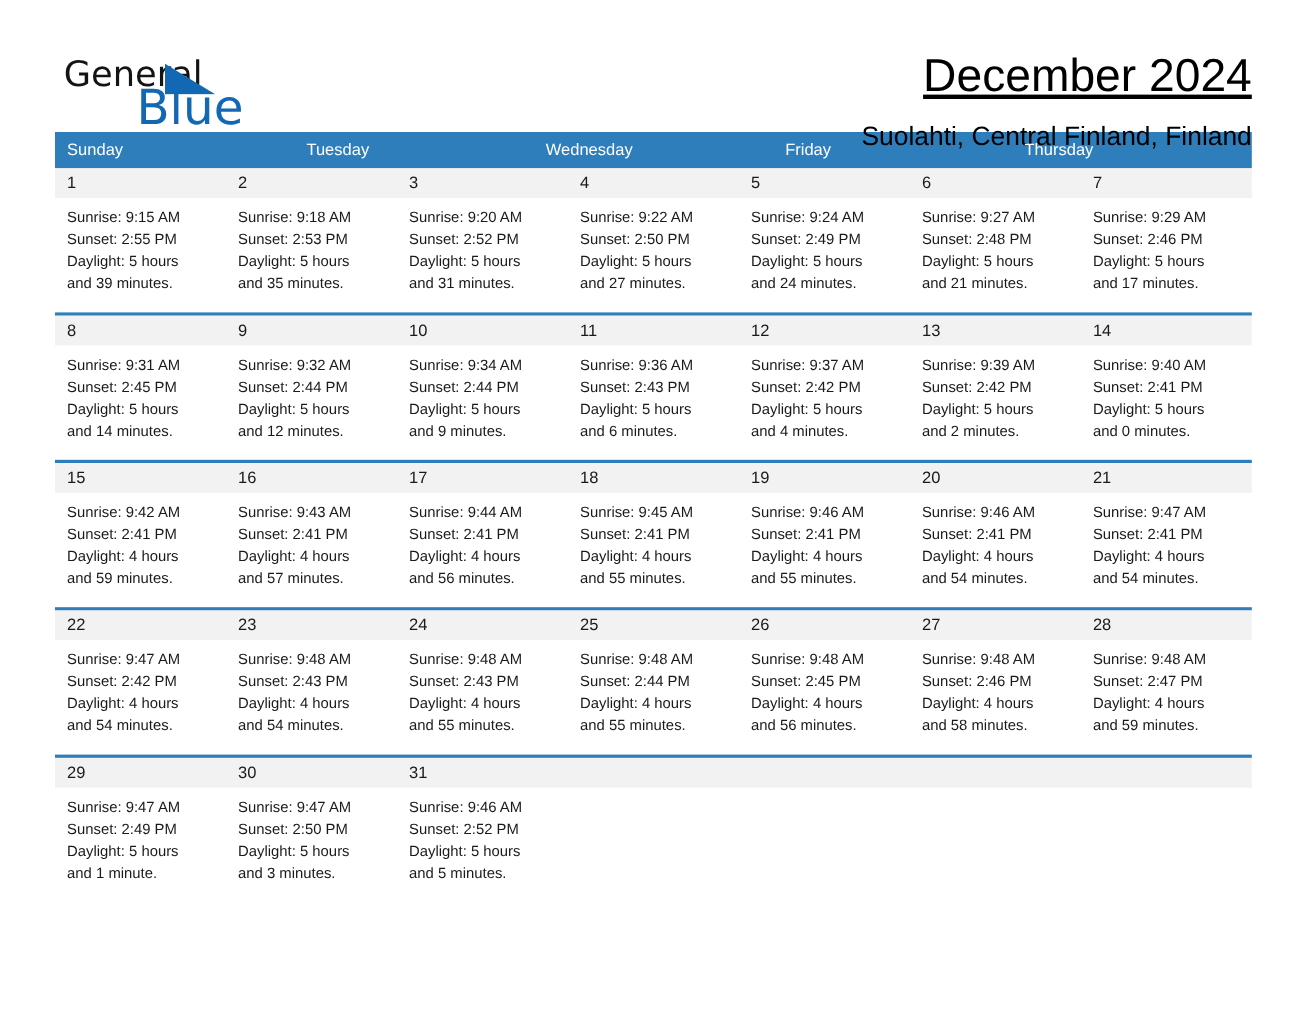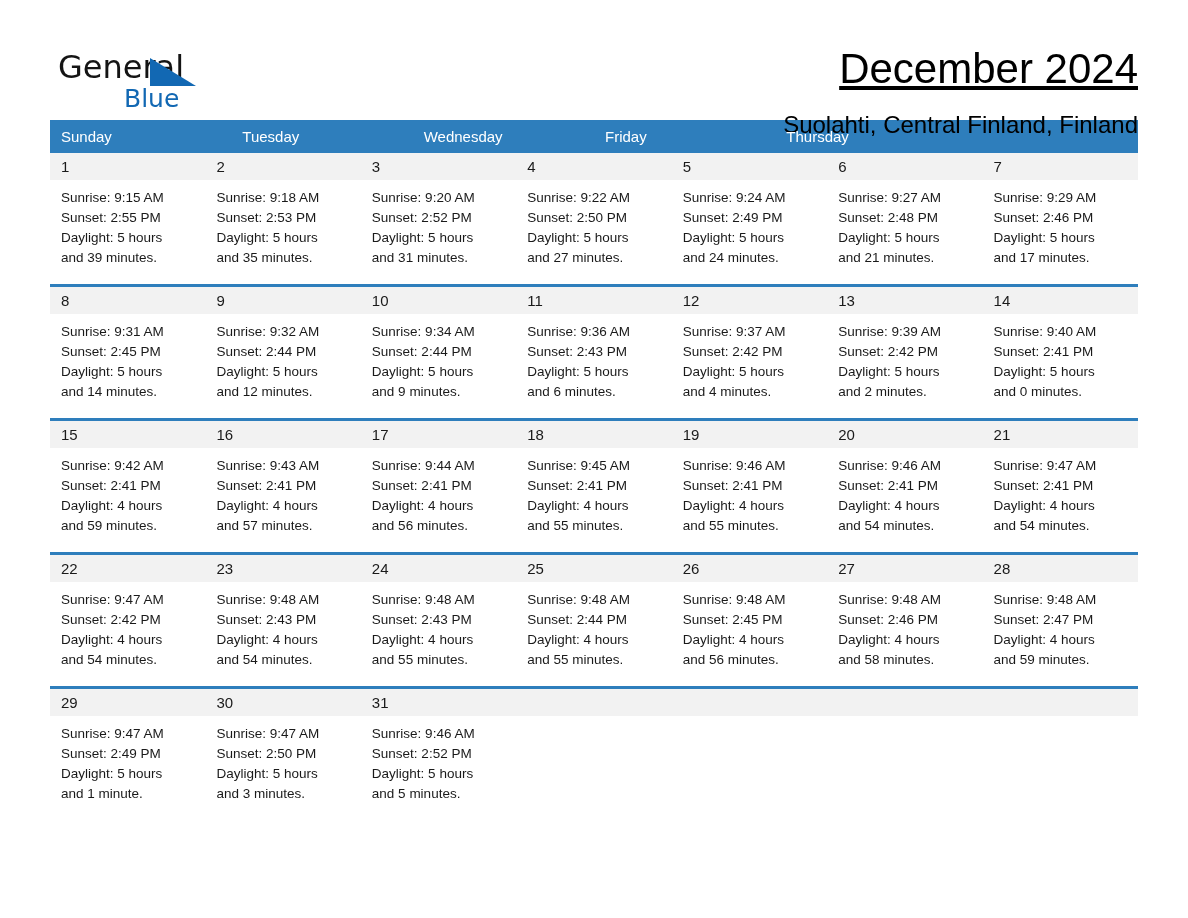--- a/index.html
+++ b/index.html
@@ -52,21 +52,21 @@
   .brand-tri {
     position: absolute;
     left: 100px;
     top: 14px;
     width: 46px;
     height: 28px;
     background: #1268b3;
     clip-path: polygon(0 0, 100% 100%, 0 100%);
   }
   .brand-blue {
-    font-size: 25px;
+    font-size: 44px;
     line-height: 34px;
     color: #1268b3;
     font-family: "DejaVu Sans", sans-serif;
     font-weight: 400;
     position: absolute;
     left: 74px;
     top: 38px;
   }
   .titles {
     text-align: right;
@@ -91,21 +91,21 @@
     text-align: right;
   }
 
   
   .calendar {
     width: 1088px;
     margin-top: 16px;
   }
   .weekdays {
     display: grid;
-    grid-template-columns: repeat(6, 1fr);
+    grid-template-columns: repeat(5, 1fr);
     background: #2e7ebc;
     height: 33px;
   }
   .weekday {
     color: #ffffff;
     font-size: 15px;
     line-height: 33px;
     padding-left: 11px;
     box-sizing: border-box;
     white-space: nowrap;

